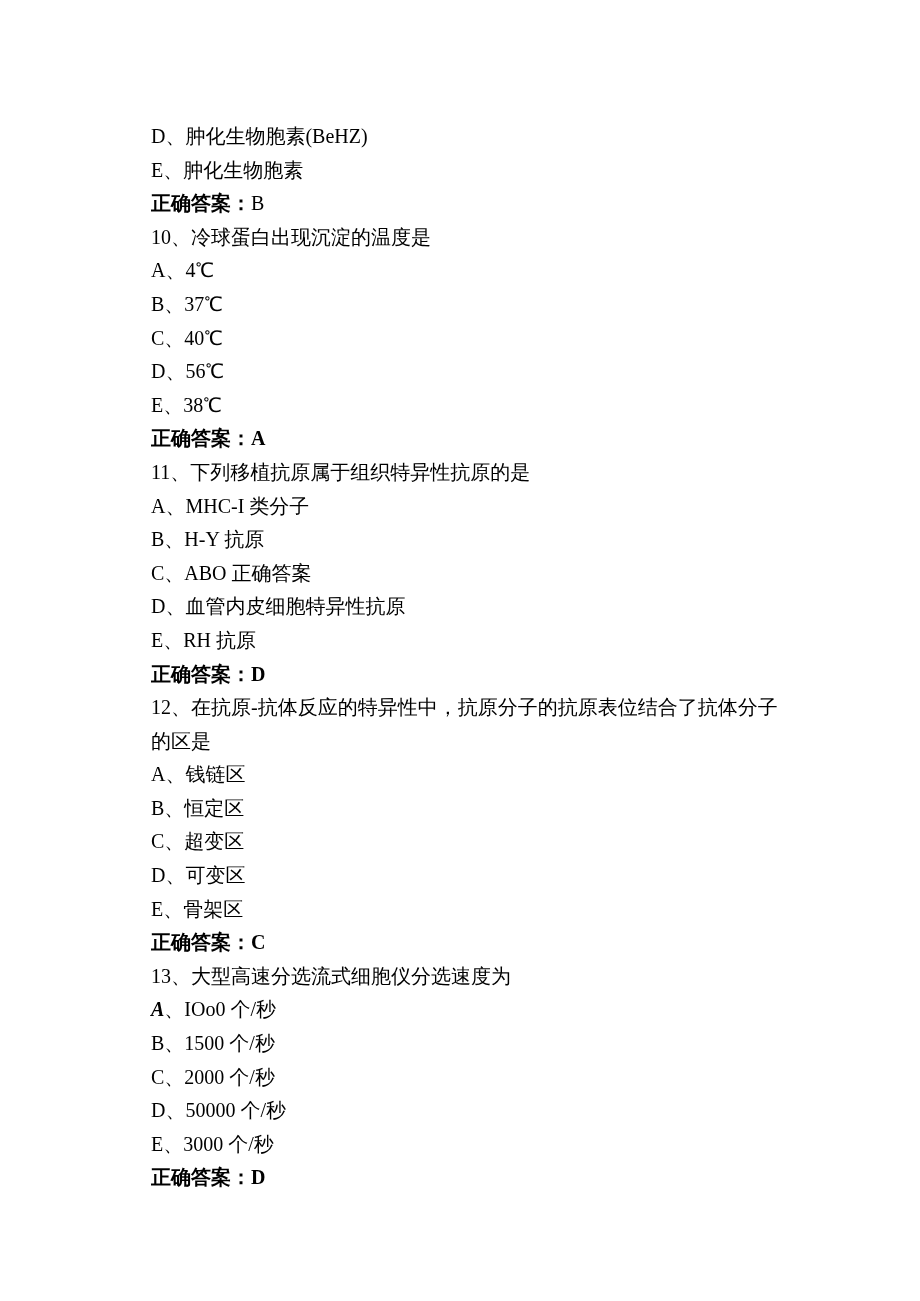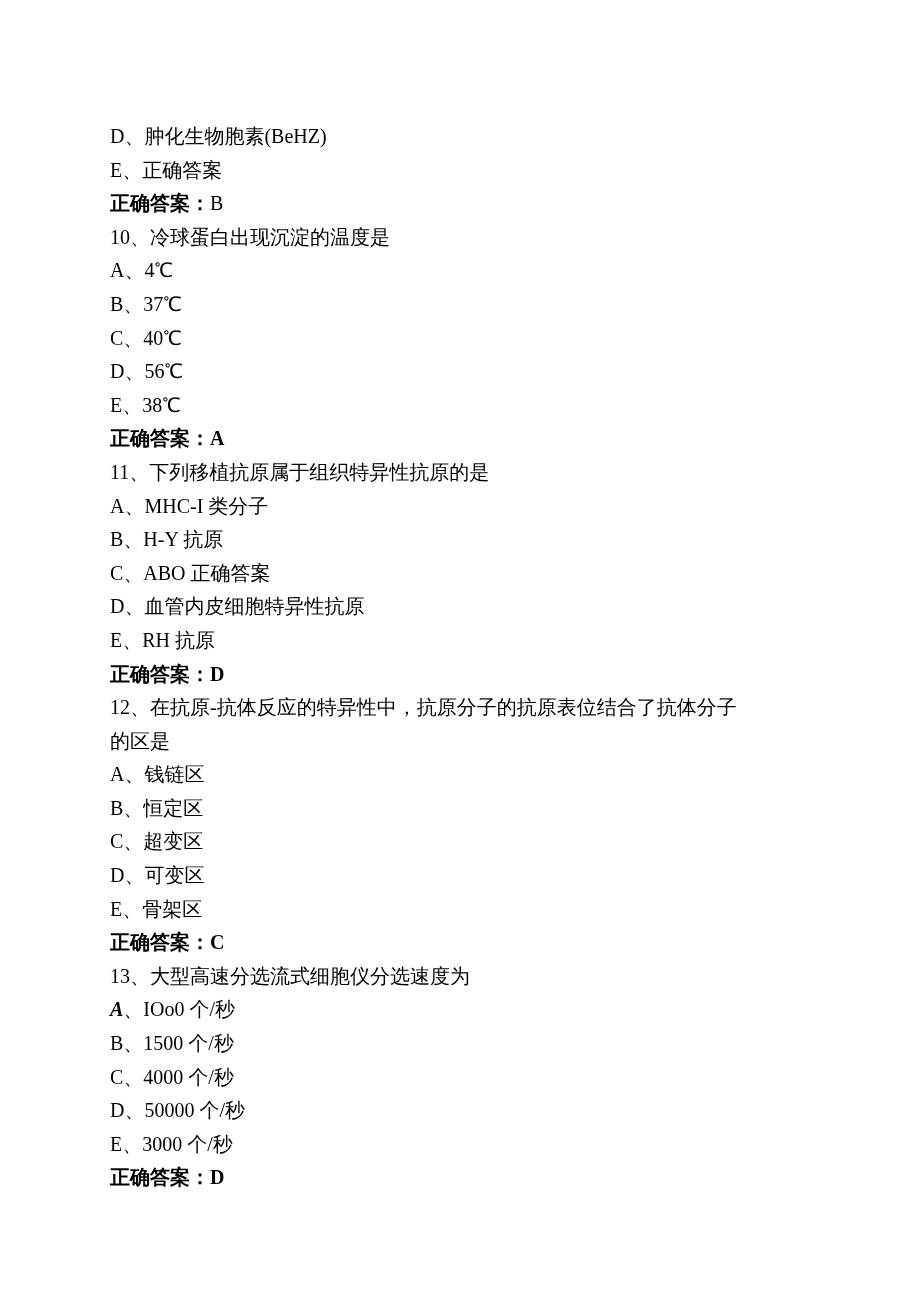--- a/index.html
+++ b/index.html
@@ -11,40 +11,41 @@
       font-family: "SimSun", "宋体", serif;
       font-size: 20px;
       line-height: 1.68;
       color: #000;
       background: #fff;
       padding: 120px 110px 60px 110px;
       width: 920px;
     }
     .line {
       display: block;
+      margin-left: 41px;
     }
     .answer-label {
       font-family: "SimSun", "宋体", serif;
       font-weight: bold;
     }
     .bold {
       font-weight: bold;
       font-family: "Times New Roman", serif;
     }
     .italic-bold {
       font-weight: bold;
       font-style: italic;
       font-family: "Times New Roman", serif;
     }
   </style>
 </head>
 <body>
 
 <span class="line">D、肿化生物胞素(BeHZ)</span>
-<span class="line">E、正确答案</span>
+<span class="line">E、肿化生物胞素</span>
 <span class="line"><span class="answer-label">正确答案：</span><span>B</span></span>
 <span class="line">10、冷球蛋白出现沉淀的温度是</span>
 <span class="line">A、4℃</span>
 <span class="line">B、37℃</span>
 <span class="line">C、40℃</span>
 <span class="line">D、56℃</span>
 <span class="line">E、38℃</span>
 <span class="line"><span class="answer-label">正确答案：</span><span class="bold">A</span></span>
 <span class="line">11、下列移植抗原属于组织特异性抗原的是</span>
 <span class="line">A、MHC-I 类分子</span>
@@ -57,16 +58,16 @@
 <span class="line">的区是</span>
 <span class="line">A、钱链区</span>
 <span class="line">B、恒定区</span>
 <span class="line">C、超变区</span>
 <span class="line">D、可变区</span>
 <span class="line">E、骨架区</span>
 <span class="line"><span class="answer-label">正确答案：</span><span class="bold">C</span></span>
 <span class="line">13、大型高速分选流式细胞仪分选速度为</span>
 <span class="line"><span class="italic-bold">A</span><span>、IOo0 个/秒</span></span>
 <span class="line">B、1500 个/秒</span>
-<span class="line">C、4000 个/秒</span>
+<span class="line">C、2000 个/秒</span>
 <span class="line">D、50000 个/秒</span>
 <span class="line">E、3000 个/秒</span>
 <span class="line"><span class="answer-label">正确答案：</span><span class="bold">D</span></span>
 
 </body></html>

